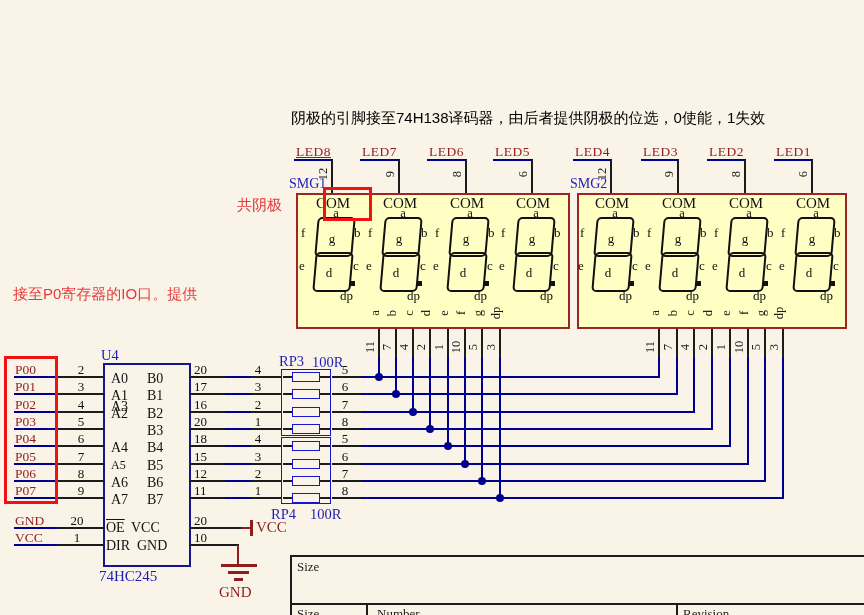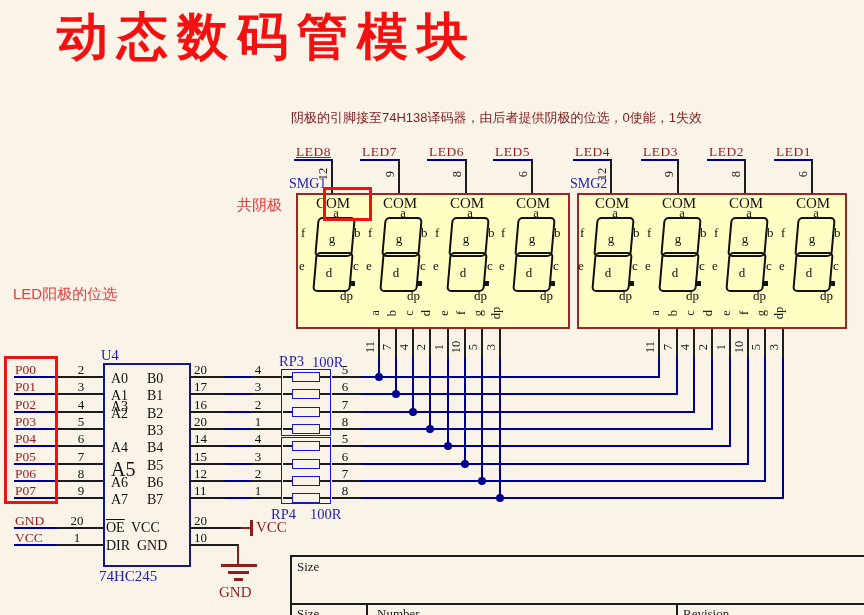--- a/index.html
+++ b/index.html
@@ -9,25 +9,24 @@
   .sans{font-family:"Liberation Sans","DejaVu Sans",sans-serif}
   .hl{border:3px solid #ee1212;z-index:6;background:transparent}
   .tbline{position:absolute;background:#1c1c1c}
   .tbtxt{position:absolute;font-size:13px;color:#1c1c1c}
 </style>
 </head>
 <body>
 
 <div id="canvas">
 
-  <div class="abs" style="left:57px;top:3px;font-size:51px;font-weight:bold;letter-spacing:9px;color:#f21010;white-space:nowrap">动态数码管模块</div>
-
-  <div class="abs sans" style="left:291px;top:109px;font-size:13px;color:#7f1d1d;white-space:nowrap">阴极的引脚接至74H138译码器，由后者提供阴极的位选，0使能，1失效</div>
+
+  <div class="abs sans" style="left:291px;top:109px;font-size:15px;color:#000000;white-space:nowrap">阴极的引脚接至74H138译码器，由后者提供阴极的位选，0使能，1失效</div>
   <div class="abs sans" style="left:13px;top:283px;font-size:15px;color:#e23c3c;line-height:21px">
-    <span style="display:block">LED阳极的位选</span>
+    <span style="display:block">接至P0寄存器的IO口。提供</span>
   </div>
   <div class="abs sans" style="left:237px;top:196px;font-size:15px;color:#e23c3c;white-space:nowrap">共阴极</div>
 
   <div class="abs hl" style="left:4px;top:356px;width:48px;height:142px"></div>
   <div class="abs hl" style="left:323px;top:187px;width:43px;height:28px"></div>
 
   <div>
     <div class="tbline" style="left:290px;top:555px;width:574px;height:2px"></div>
     <div class="tbline" style="left:290px;top:555px;width:2px;height:60px"></div>
     <div class="tbline" style="left:290px;top:603px;width:574px;height:2px"></div>
@@ -306,28 +305,28 @@
     <div style="position: absolute; left: 249px; top: 414px; width: 18px; text-align: center; font-size: 13px;">1</div>
     <div style="position: absolute; left: 336px; top: 414px; width: 18px; text-align: center; font-size: 13px;">8</div>
     <div style="position: absolute; left: 14px; top: 445px; width: 44px; height: 2px; background: rgb(0, 0, 143);"></div>
     <div style="position: absolute; left: 57px; top: 445px; width: 47px; height: 2px; background: rgb(28, 28, 28);"></div>
     <div style="position: absolute; left: 15px; top: 431px; font-size: 13.5px; color: rgb(142, 29, 29);">P04</div>
     <div style="position: absolute; left: 70px; top: 431px; width: 22px; text-align: center; font-size: 13px;">6</div>
     <div style="position: absolute; left: 111px; top: 440px; font-size: 14px;">A4</div>
     <div style="position: absolute; left: 147px; top: 440px; font-size: 14px;">B4</div>
     <div style="position: absolute; left: 189px; top: 445px; width: 92px; height: 2px; background: rgb(28, 28, 28);"></div>
     <div style="position: absolute; left: 225px; top: 445px; width: 26px; height: 2px; background: rgb(0, 0, 143);"></div>
-    <div style="position: absolute; left: 194px; top: 431px; width: 24px; font-size: 13px;">14</div>
+    <div style="position: absolute; left: 194px; top: 431px; width: 24px; font-size: 13px;">18</div>
     <div style="position: absolute; left: 249px; top: 431px; width: 18px; text-align: center; font-size: 13px;">4</div>
     <div style="position: absolute; left: 336px; top: 431px; width: 18px; text-align: center; font-size: 13px;">5</div>
     <div style="position: absolute; left: 14px; top: 463px; width: 44px; height: 2px; background: rgb(0, 0, 143);"></div>
     <div style="position: absolute; left: 57px; top: 463px; width: 47px; height: 2px; background: rgb(28, 28, 28);"></div>
     <div style="position: absolute; left: 15px; top: 449px; font-size: 13.5px; color: rgb(142, 29, 29);">P05</div>
     <div style="position: absolute; left: 70px; top: 449px; width: 22px; text-align: center; font-size: 13px;">7</div>
-    <div style="position: absolute; left: 111px; top: 458px; font-size: 20px;">A5</div>
+    <div style="position: absolute; left: 111px; top: 458px; font-size: 12px;">A5</div>
     <div style="position: absolute; left: 147px; top: 458px; font-size: 14px;">B5</div>
     <div style="position: absolute; left: 189px; top: 463px; width: 92px; height: 2px; background: rgb(28, 28, 28);"></div>
     <div style="position: absolute; left: 225px; top: 463px; width: 26px; height: 2px; background: rgb(0, 0, 143);"></div>
     <div style="position: absolute; left: 194px; top: 449px; width: 24px; font-size: 13px;">15</div>
     <div style="position: absolute; left: 249px; top: 449px; width: 18px; text-align: center; font-size: 13px;">3</div>
     <div style="position: absolute; left: 336px; top: 449px; width: 18px; text-align: center; font-size: 13px;">6</div>
     <div style="position: absolute; left: 14px; top: 480px; width: 44px; height: 2px; background: rgb(0, 0, 143);"></div>
     <div style="position: absolute; left: 57px; top: 480px; width: 47px; height: 2px; background: rgb(28, 28, 28);"></div>
     <div style="position: absolute; left: 15px; top: 466px; font-size: 13.5px; color: rgb(142, 29, 29);">P06</div>
     <div style="position: absolute; left: 70px; top: 466px; width: 22px; text-align: center; font-size: 13px;">8</div>

